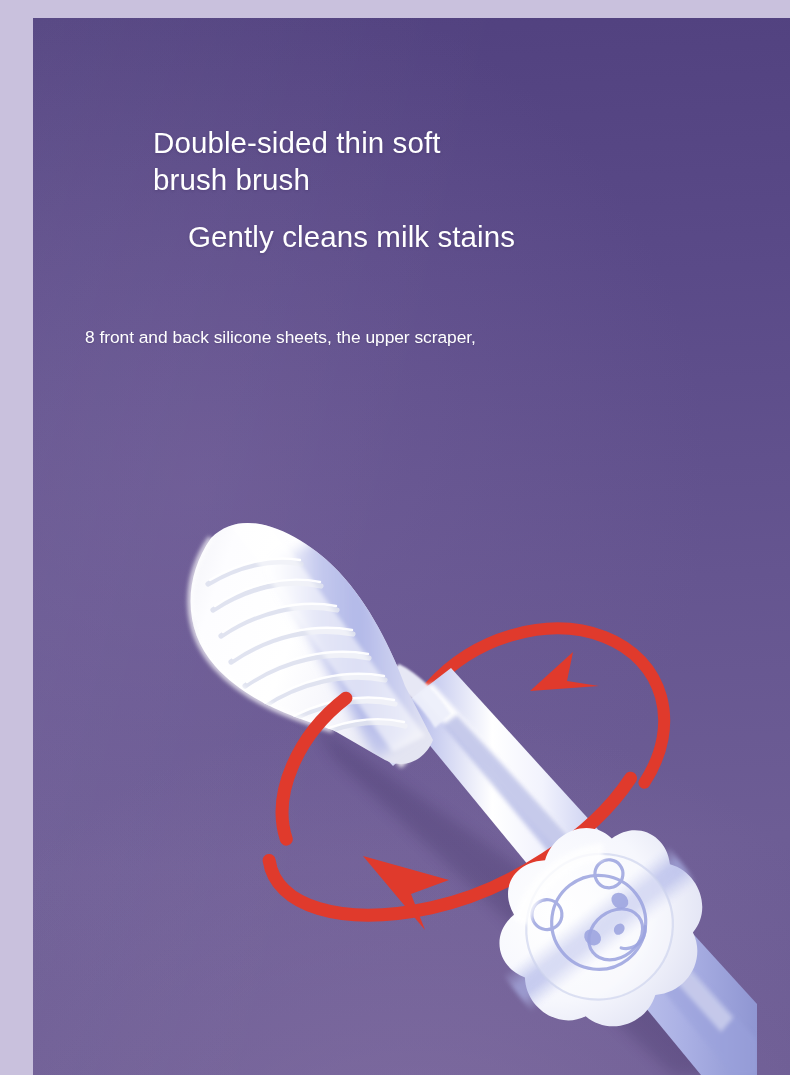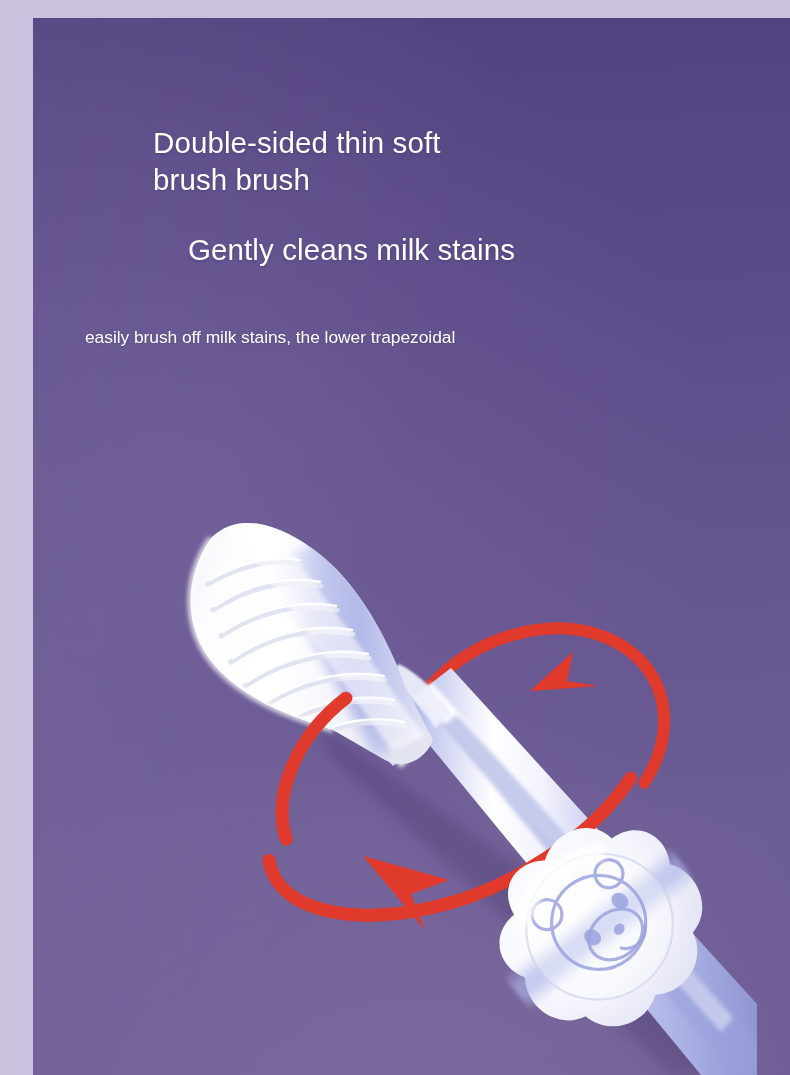--- a/index.html
+++ b/index.html
@@ -30,21 +30,21 @@
   }
 
   
   .txt{position:absolute;color:#ffffff;z-index:8;}
   #headline{
     left:120px;top:106px;width:560px;
     font-size:29.5px;line-height:37px;font-weight:400;letter-spacing:.1px;
     text-shadow:0 1px 3px rgba(40,25,70,.22);
   }
   #subhead{
-    left:155px;top:213px;width:560px;
+    left:155px;top:200px;width:560px;
     font-size:29.5px;line-height:38px;font-weight:400;letter-spacing:.1px;
     text-shadow:0 1px 3px rgba(40,25,70,.22);
   }
   #body-copy{
     left:52px;top:309px;width:660px;
     font-size:17.4px;line-height:21.3px;font-weight:400;letter-spacing:-.05px;
     text-shadow:0 1px 2px rgba(40,25,70,.18);
   }
   #body-copy .ln{display:block;white-space:nowrap;}
 
@@ -277,17 +277,17 @@
     <div class="txt" id="headline">
       <span>Double-sided thin soft</span><br>
       <span>brush brush</span>
     </div>
 
     <div class="txt" id="subhead">
       <span>Gently cleans milk stains</span>
     </div>
 
     <div class="txt" id="body-copy">
-      <span class="ln">easily brush off milk stains, the lower trapezoidal</span>
+      <span class="ln">8 front and back silicone sheets, the upper scraper,</span>
     </div>
 
   </div>
 </div>
 
 </body></html>

